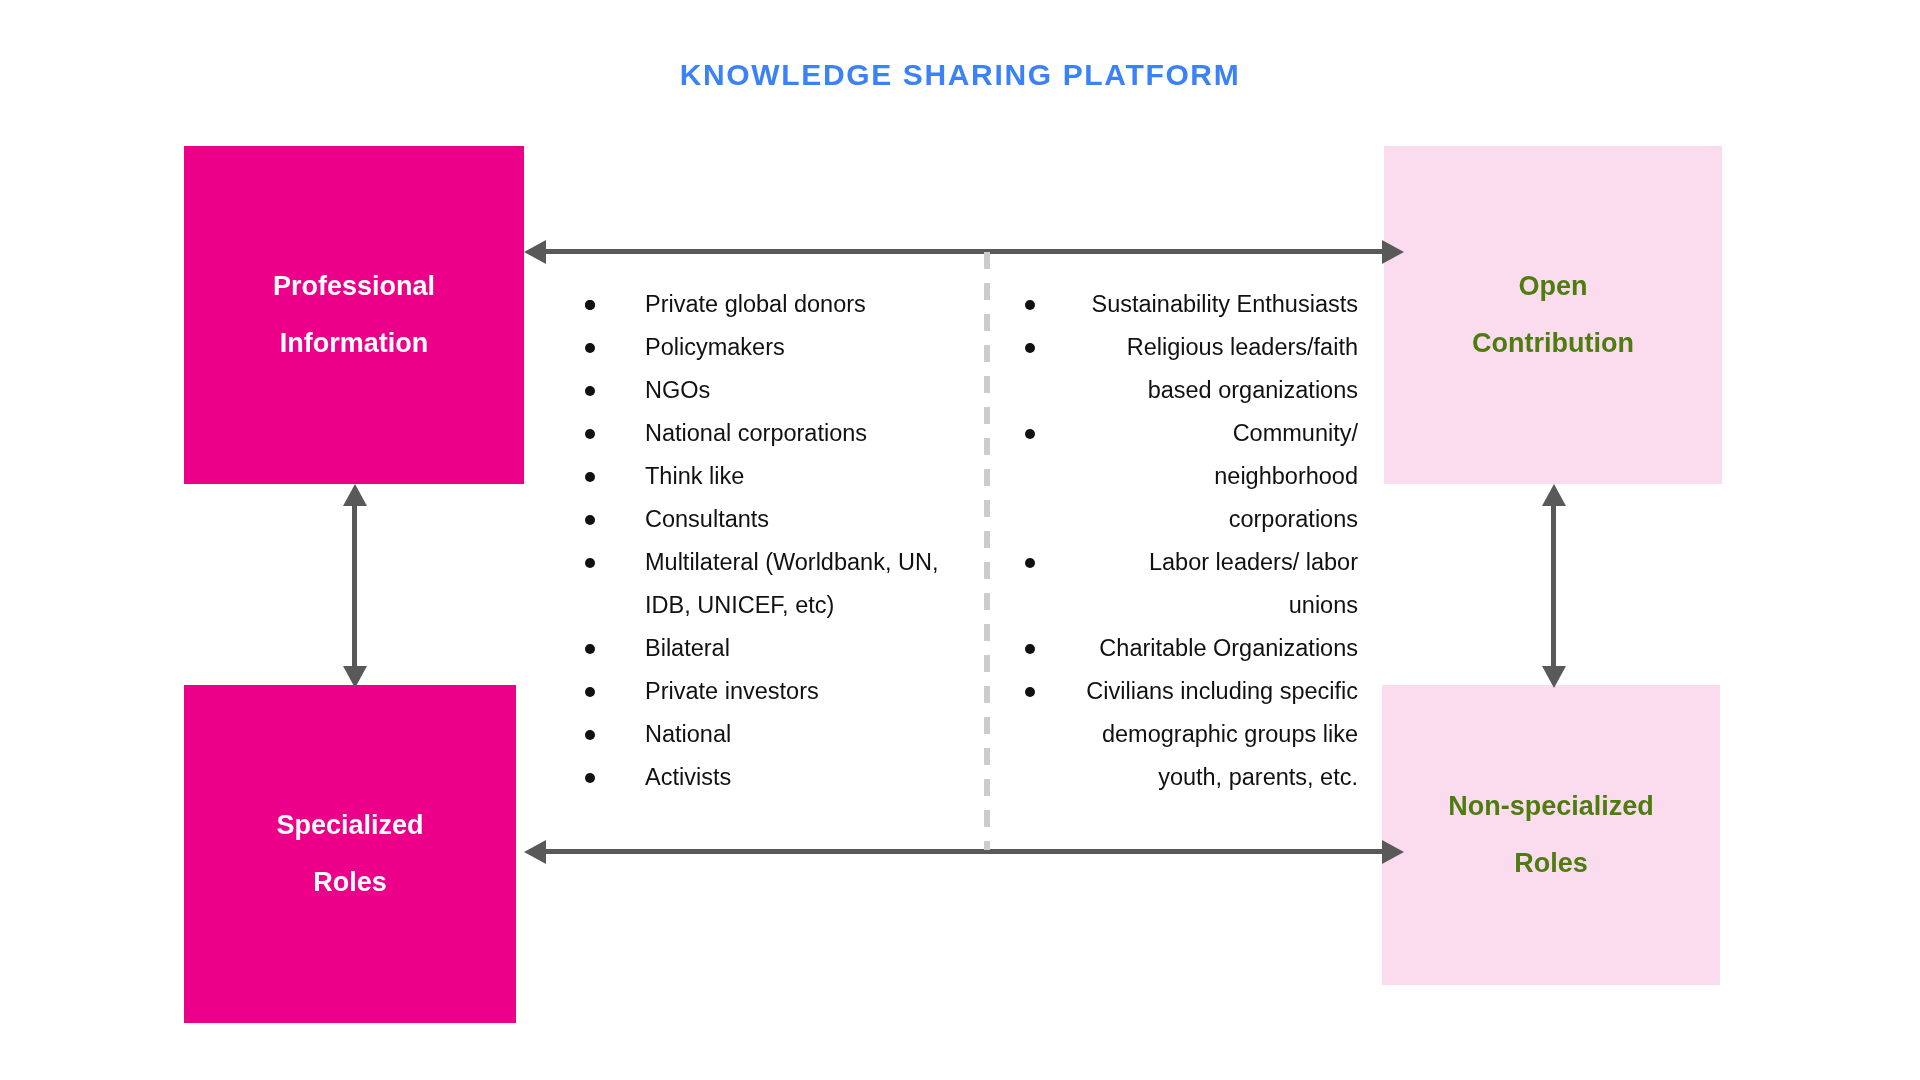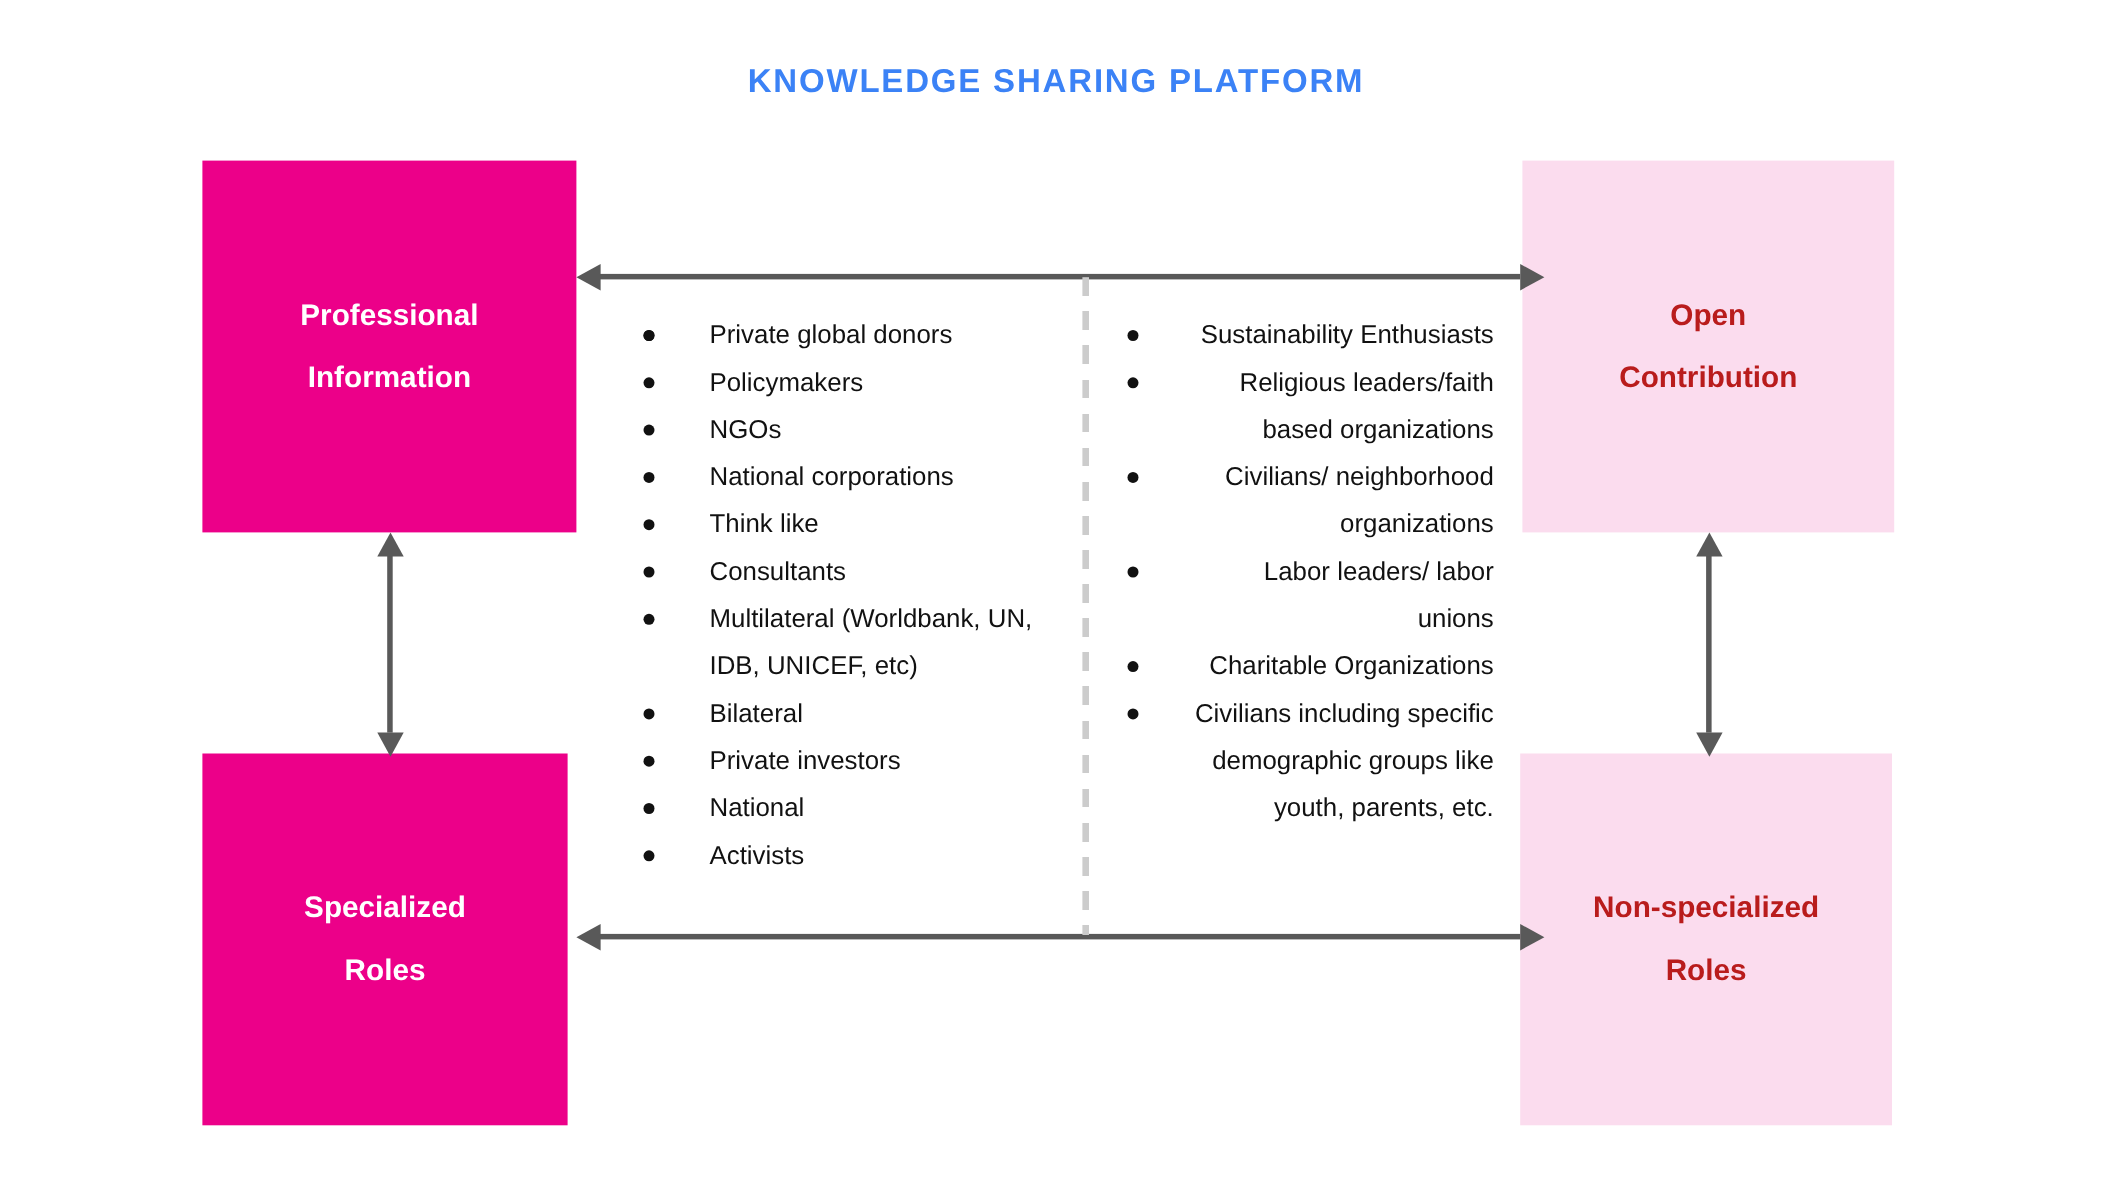--- a/index.html
+++ b/index.html
@@ -47,26 +47,26 @@
     text-align: center;
     font-weight: bold;
     font-size: 27px;
     line-height: 1.0;
     box-sizing: border-box;
   }
   .qbox .line1 { display: block; }
   .qbox .line2 { display: block; margin-top: 30px; }
 
   .qbox.solid { background: #ec0089; color: #ffffff; justify-content: center; }
-  .qbox.tint  { background: #fbdcee; color: #b91c1c; }
+  .qbox.tint  { background: #fbdcee; color: #4d7c0f; }
 
   #box-pro    { left: 184px;  top: 146px; width: 340px; height: 338px; }
   #box-open   { left: 1384px; top: 146px; width: 338px; height: 338px; }
   #box-spec   { left: 184px;  top: 685px; width: 332px; height: 338px; }
-  #box-nonspec{ left: 1382px; top: 685px; width: 338px; height: 338px; }
+  #box-nonspec{ left: 1382px; top: 685px; width: 338px; height: 300px; }
 
   
   .arrow-line {
     position: absolute;
     background: #595959;
   }
   .h-line { height: 5px; }
   .v-line { width: 5px; }
 
   .arrow-head {
@@ -245,21 +245,21 @@
     <div class="list-item">
       <span class="bullet"></span>
       <span class="txt">Sustainability Enthusiasts</span>
     </div>
     <div class="list-item">
       <span class="bullet"></span>
       <span class="txt">Religious leaders/faith based organizations</span>
     </div>
     <div class="list-item">
       <span class="bullet"></span>
-      <span class="txt">Civilians/ neighborhood organizations</span>
+      <span class="txt">Community/ neighborhood corporations</span>
     </div>
     <div class="list-item">
       <span class="bullet"></span>
       <span class="txt">Labor leaders/ labor unions</span>
     </div>
     <div class="list-item">
       <span class="bullet"></span>
       <span class="txt">Charitable Organizations</span>
     </div>
     <div class="list-item">

